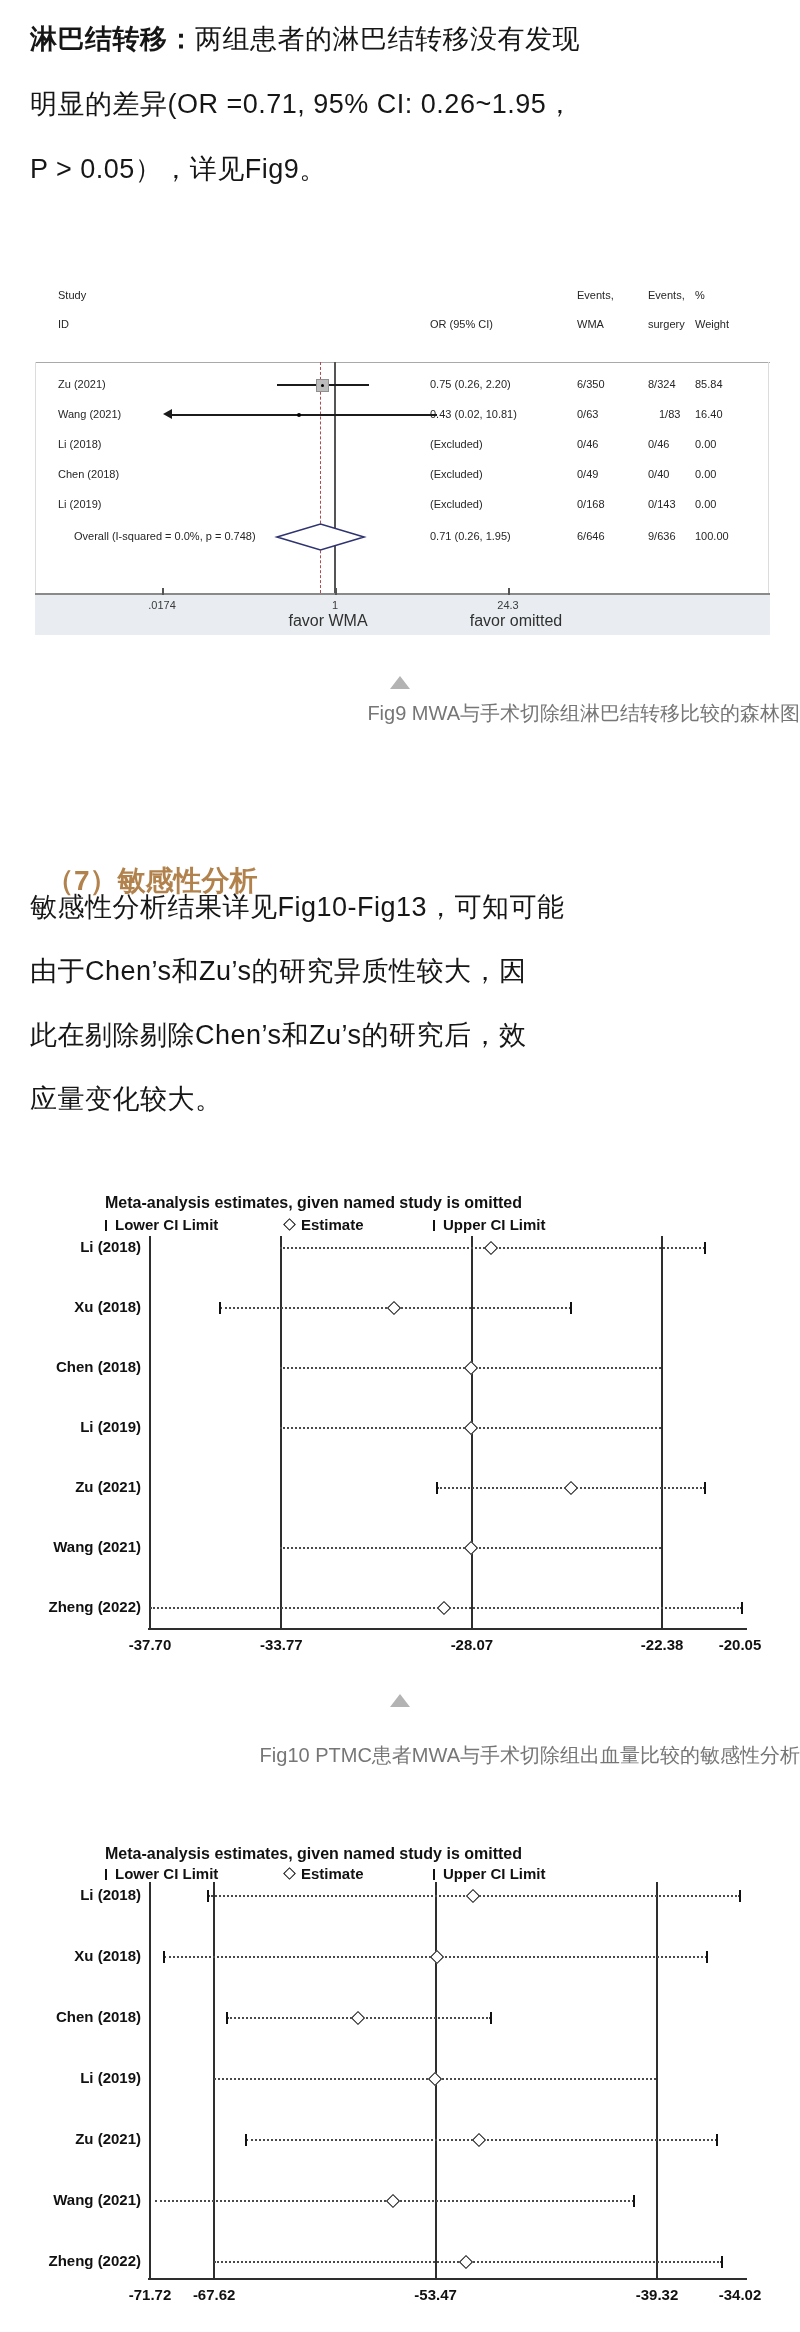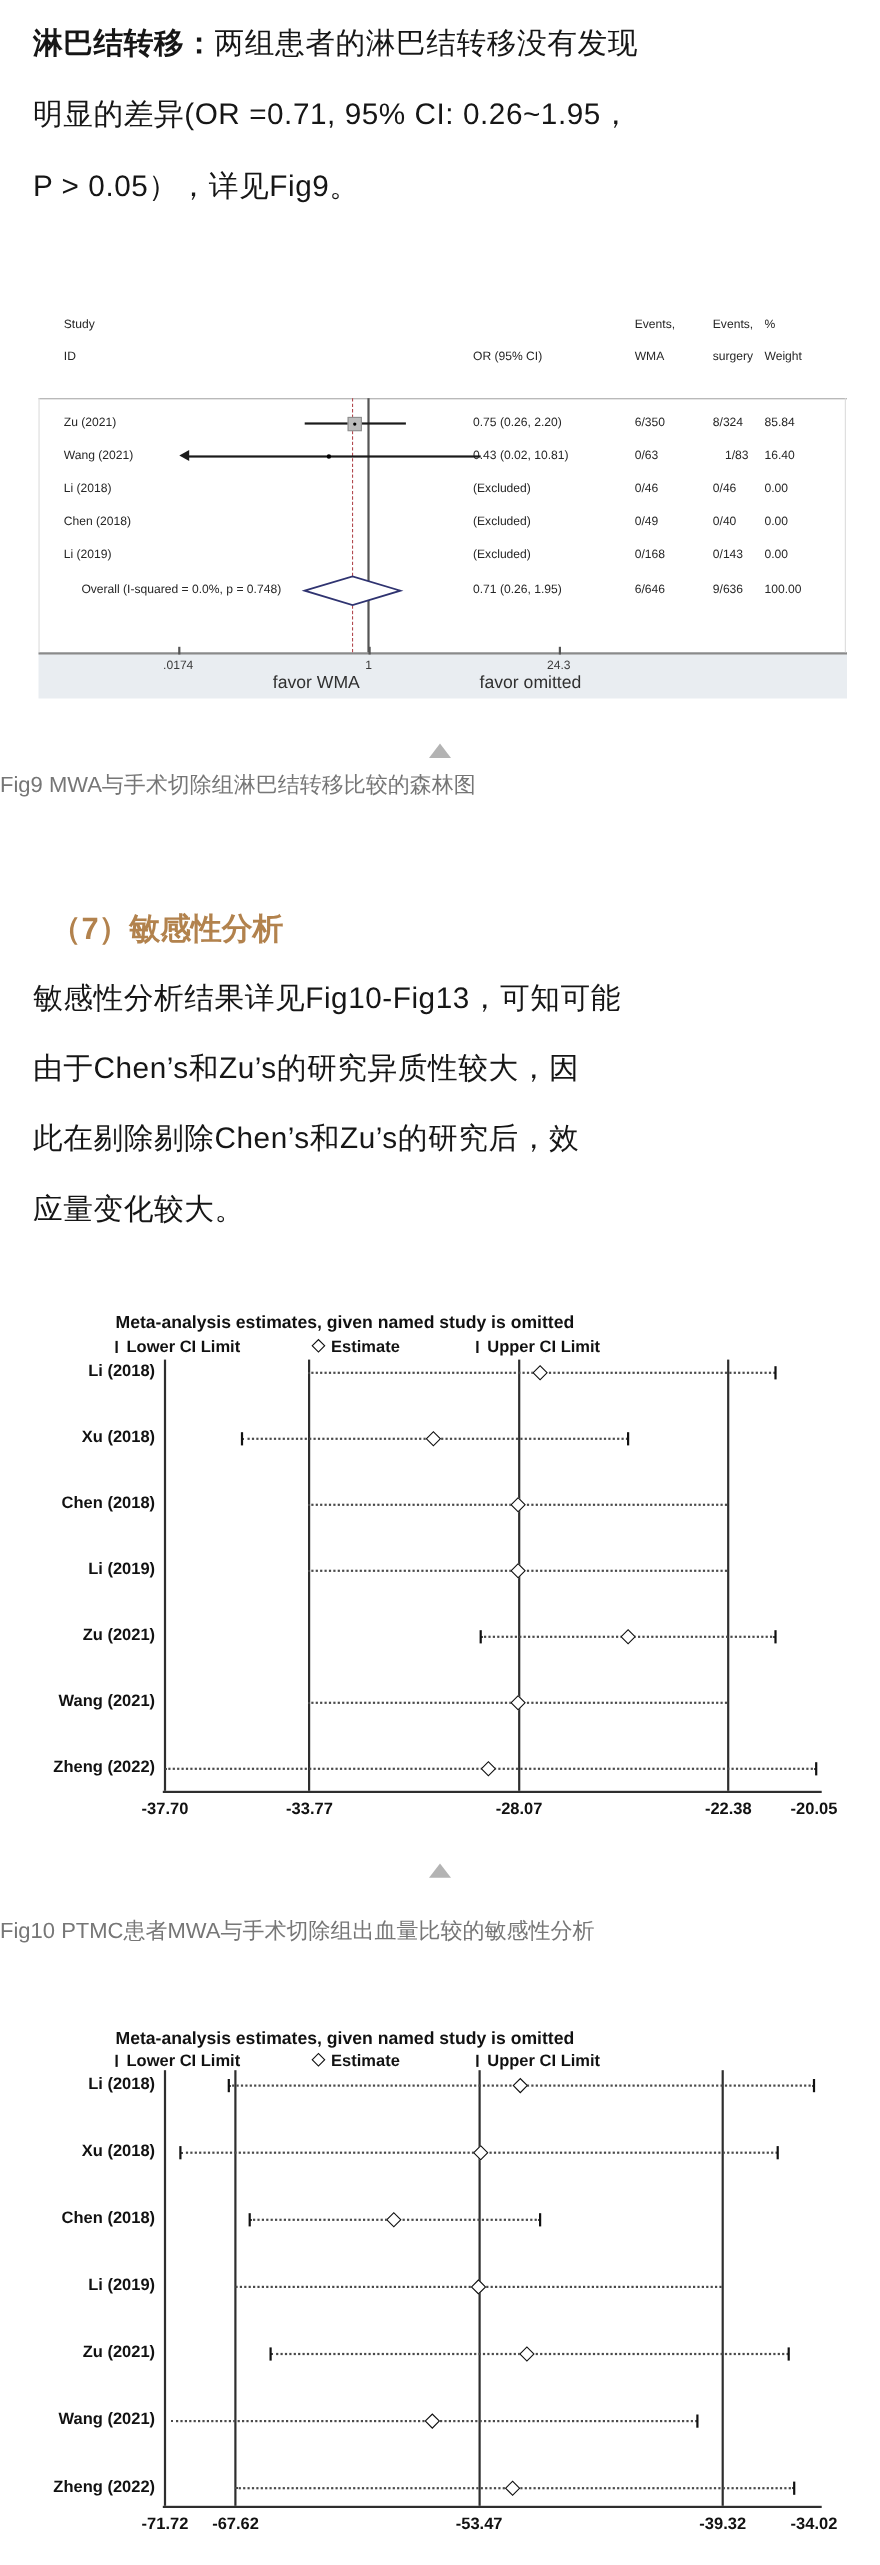--- a/index.html
+++ b/index.html
@@ -7,39 +7,39 @@
     width:800px;height:2332px;position:relative;background:#ffffff;
     font-family:"Liberation Sans",sans-serif;overflow:hidden;
   }
   
   .para-line{
     position:absolute;left:30px;font-size:27px;line-height:34px;color:#161616;
     letter-spacing:.5px;white-space:nowrap;
   }
   .lead{font-weight:700;}
   .heading{
-    position:absolute;left:46px;font-size:28px;font-weight:700;white-space:nowrap;
+    position:absolute;left:46px;font-size:28px;font-weight:700;white-space:nowrap;margin-top:36px;
   }
   
   .caption{
-    position:absolute;left:0;width:800px;text-align:left;
+    position:absolute;left:0;width:800px;text-align:right;
     font-size:20px;color:#767676;white-space:nowrap;
   }
   .tri{
     position:absolute;width:0;height:0;
     border-left:10px solid transparent;border-right:10px solid transparent;
     border-bottom:13px solid #b3b3b3;
   }
   
   #fig9{position:absolute;left:0;top:0;width:800px;height:700px;}
   .f9t{position:absolute;font-size:11px;color:#262626;white-space:nowrap;}
   .f9c{text-align:left;}
   .band{position:absolute;background:#e9edf1;}
   .bandlab{position:absolute;font-size:11px;color:#3a3a3a;text-align:center;}
-  .favlab{position:absolute;font-size:16px;color:#303030;}
+  .favlab{position:absolute;font-size:16px;color:#303030;text-align:center;}
   
   .sens{position:absolute;left:0;width:679px;height:470px;}
 </style>
 </head>
 <body>
 
 <div class="para-line" style="top:22px"><span class="lead">淋巴结转移：</span><span>两组患者的淋巴结转移没有发现</span></div>
 <div class="para-line" style="top:87px">明显的差异(OR =0.71, 95% CI: 0.26~1.95，</div>
 <div class="para-line" style="top:152px">P &gt; 0.05），详见Fig9。</div>
 

